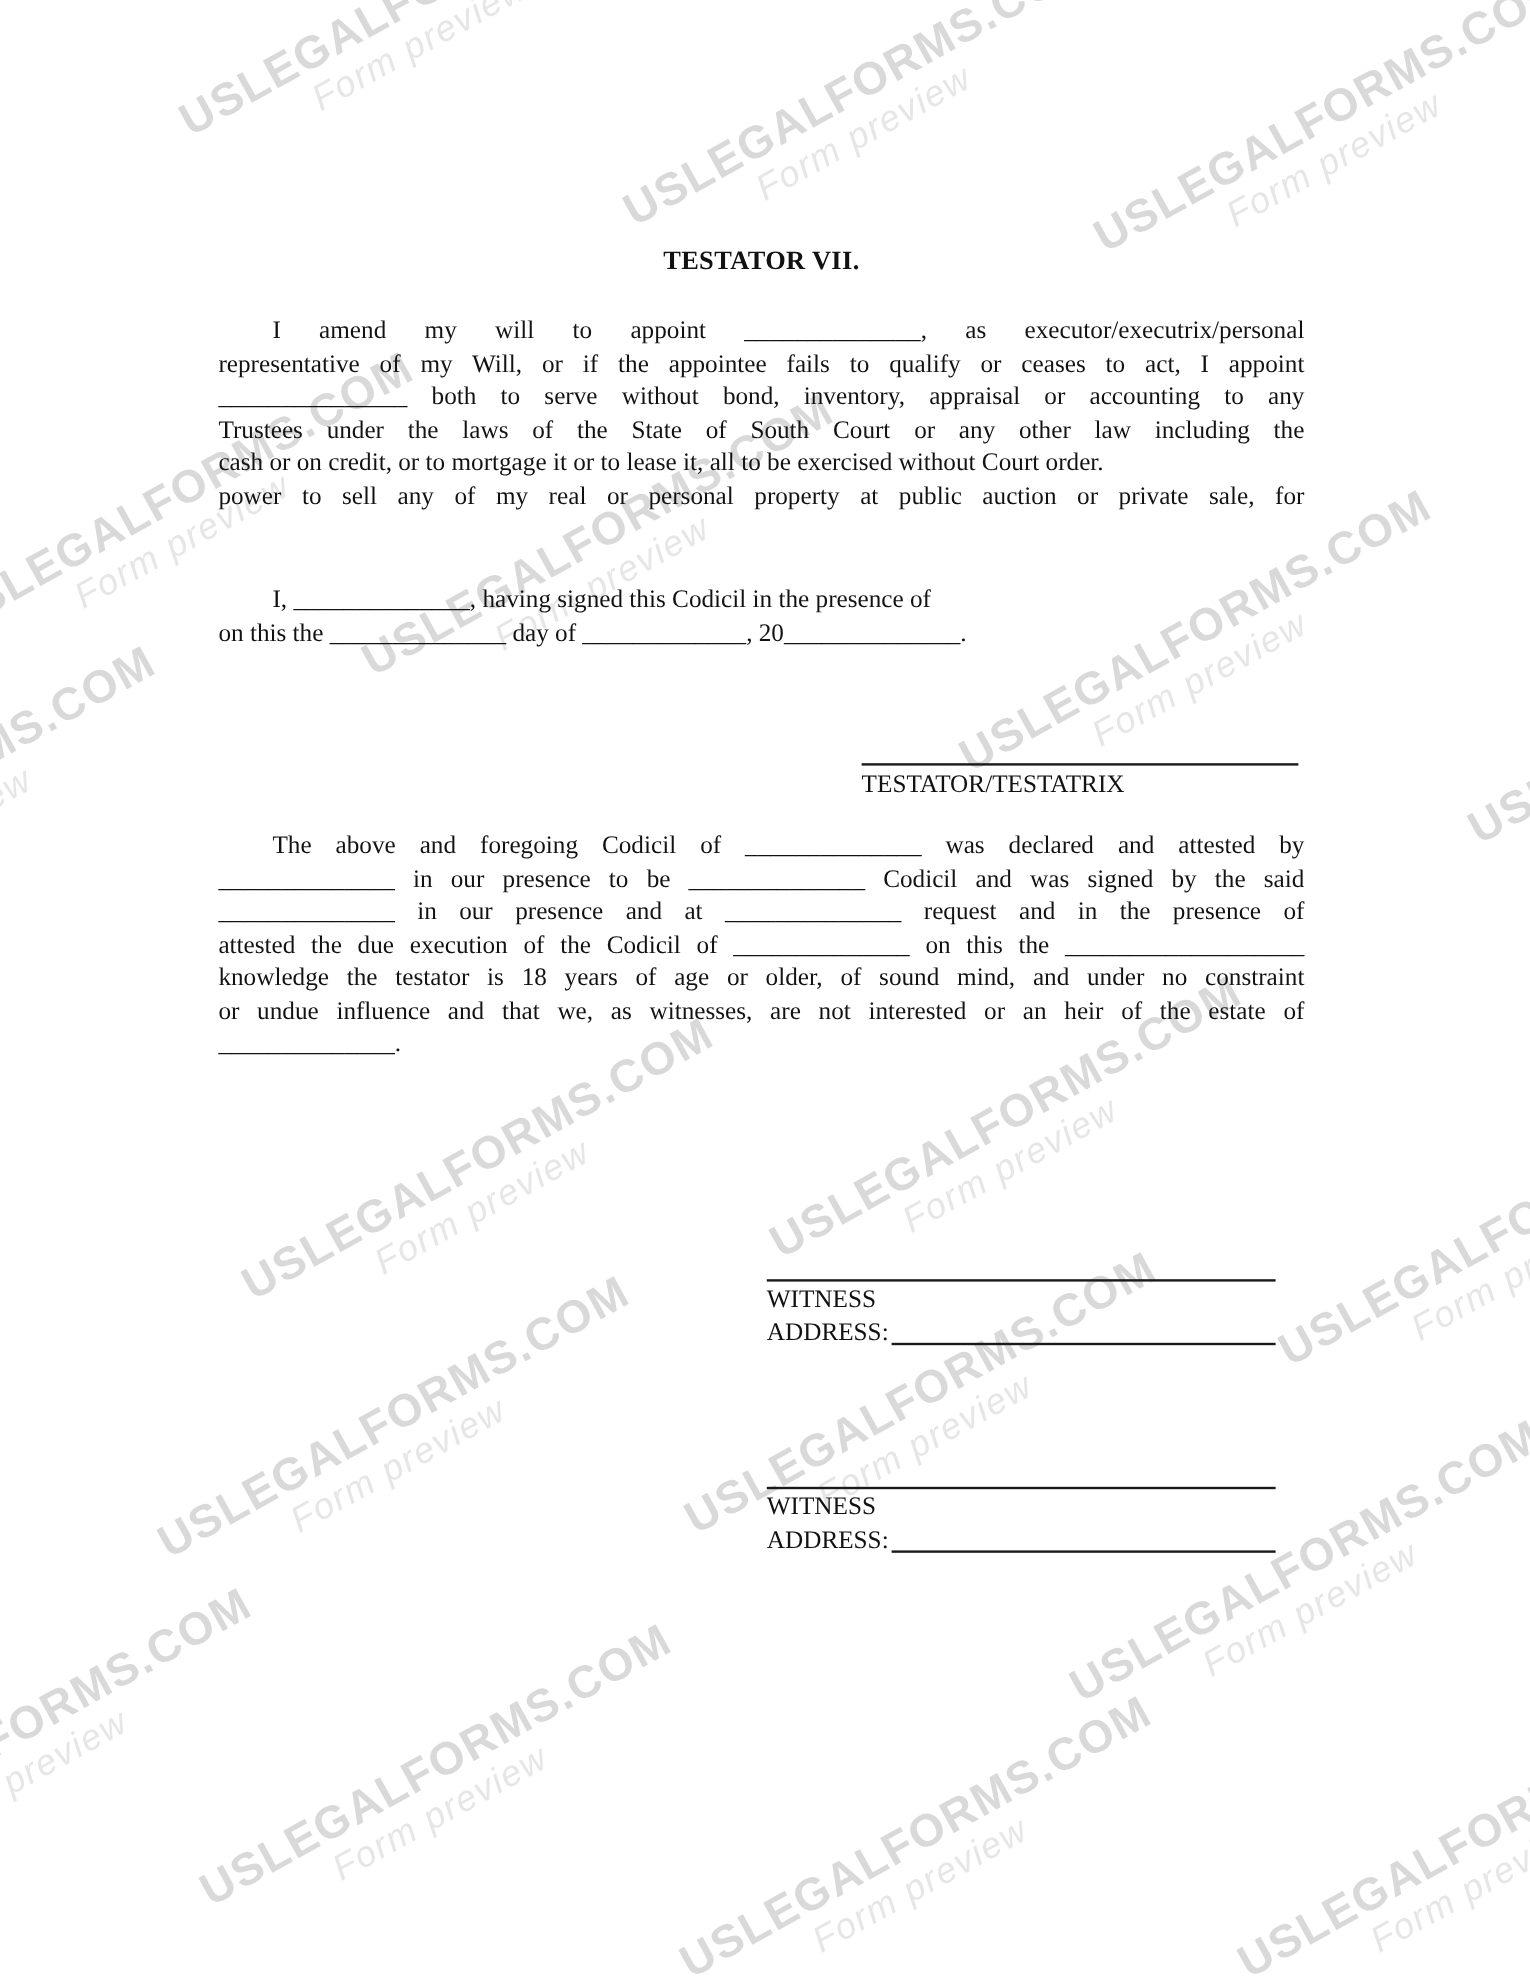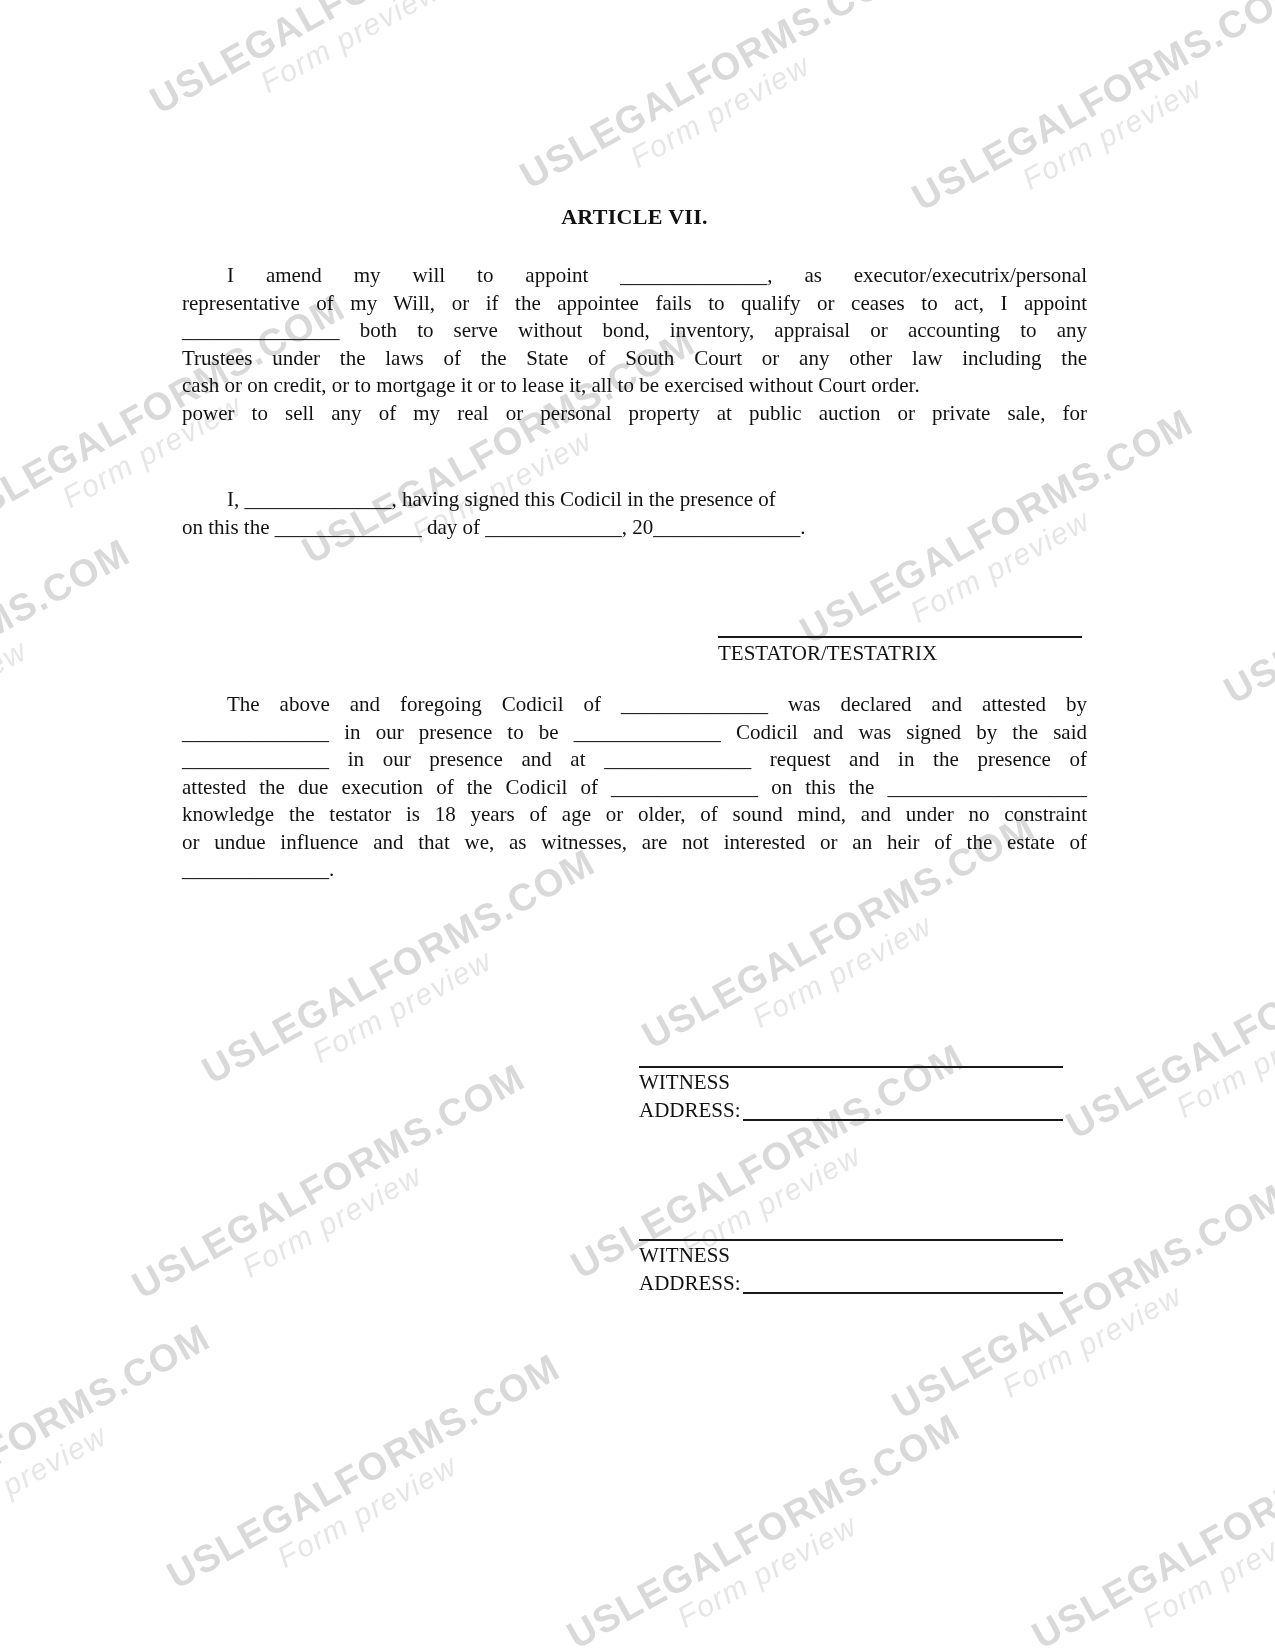--- a/index.html
+++ b/index.html
@@ -128,21 +128,21 @@
         <span class="wm-preview" style="color: rgb(230, 230, 230);">Form preview</span>
       </div>
       <div class="wm" style="left: 1025px; top: 1620px;">
         <span class="wm-brand" style="color: rgb(217, 217, 217);">USLEGALFORMS.COM</span>
         <span class="wm-preview" style="color: rgb(230, 230, 230);">Form preview</span>
       </div>
     </div>
 
   <div class="doc">
 
-    <div class="title">ARTICLE VII.</div>
+    <div class="title">TESTATOR VII.</div>
 
     <div class="para para-1">
         <div class="line just ind">I amend my will to appoint ______________, as executor/executrix/personal</div>
         <div class="line just">representative of my Will, or if the appointee fails to qualify or ceases to act, I appoint</div>
         <div class="line just">_______________ both to serve without bond, inventory, appraisal or accounting to any</div>
         <div class="line just">Trustees under the laws of the State of South Court or any other law including the</div>
         <div class="line">cash or on credit, or to mortgage it or to lease it, all to be exercised without Court order.</div>
         <div class="line just">power to sell any of my real or personal property at public auction or private sale, for</div>
       </div>
 

